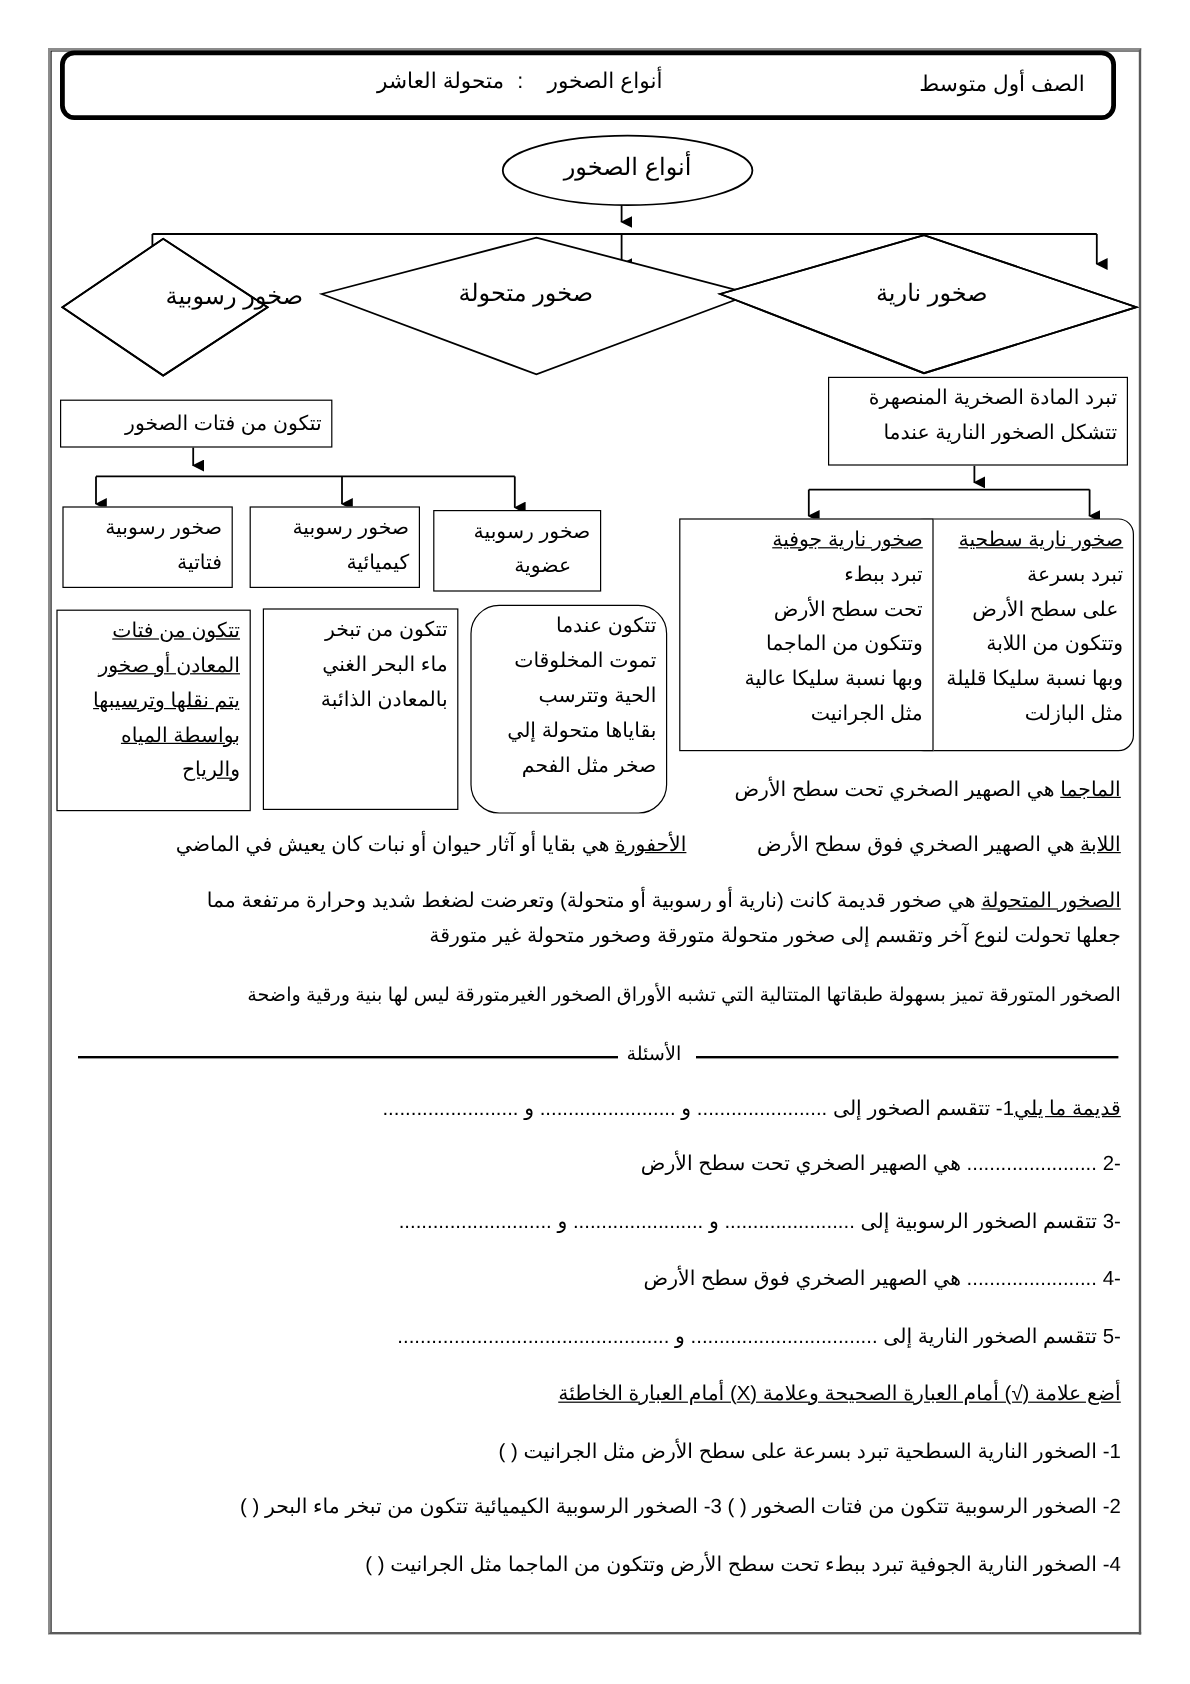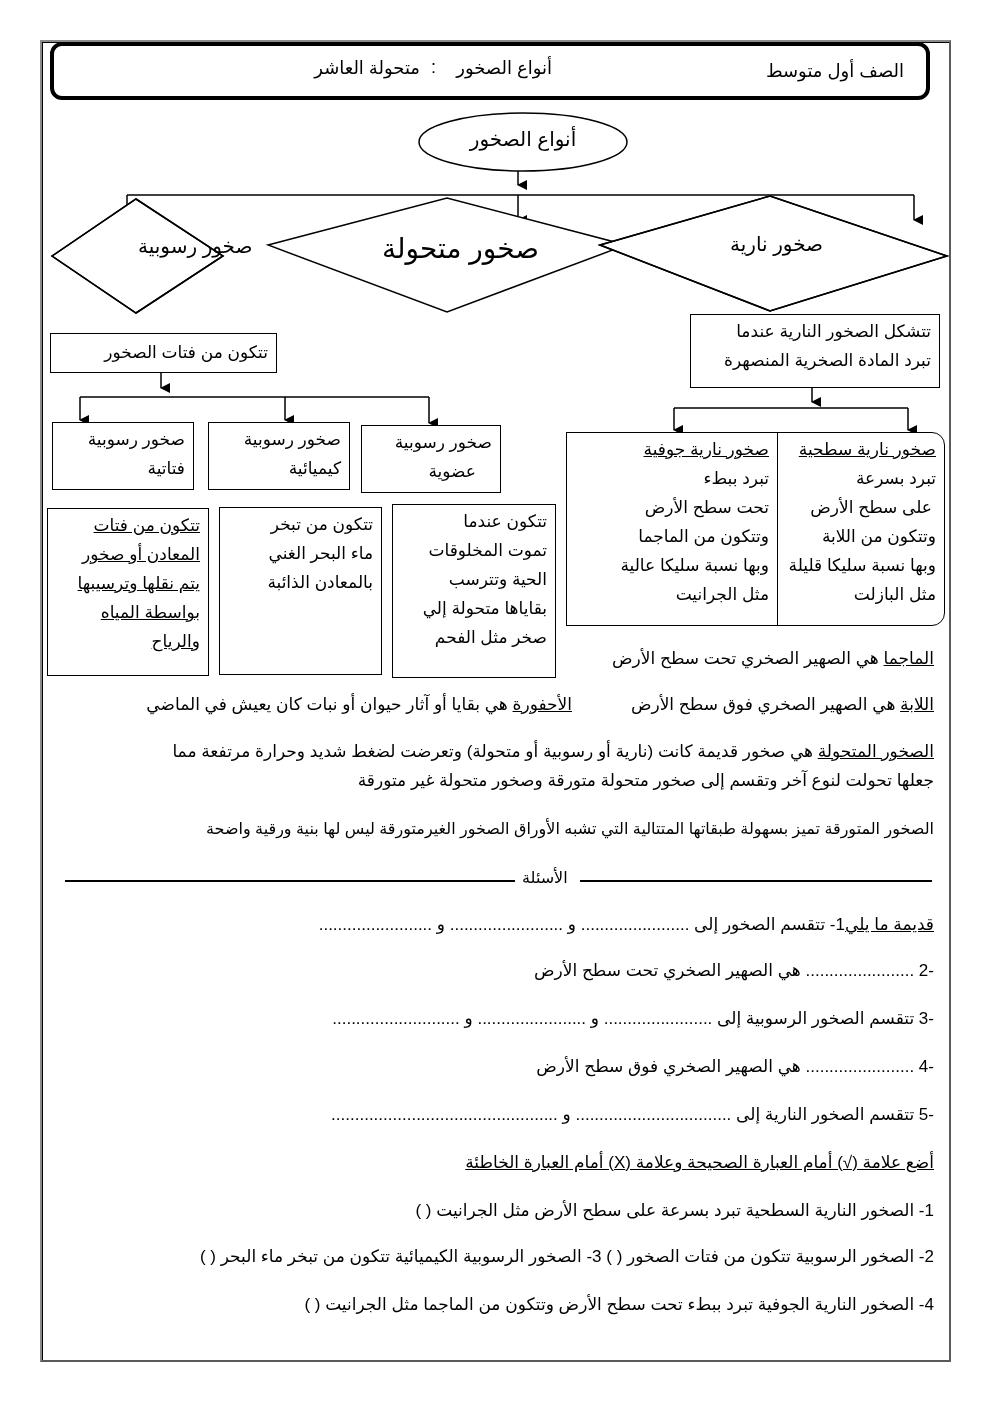--- a/index.html
+++ b/index.html
@@ -63,26 +63,26 @@
 
   <line x1="161" y1="372" x2="161" y2="388" stroke="#000" stroke-width="1.5" marker-end="url(#arr)"></line>
   <line x1="80" y1="397" x2="429" y2="397" stroke="#000" stroke-width="1.5"></line>
   <line x1="80" y1="397" x2="80" y2="420" stroke="#000" stroke-width="1.5" marker-end="url(#arr)"></line>
   <line x1="285" y1="397" x2="285" y2="420" stroke="#000" stroke-width="1.5" marker-end="url(#arr)"></line>
   <line x1="429" y1="397" x2="429" y2="423" stroke="#000" stroke-width="1.5" marker-end="url(#arr)"></line>
 </svg>
 
 <div class="abs" style="left:420px; top:127px; width:206px; text-align:center; font-size:20px; direction:rtl;">أنواع الصخور</div>
 <div class="abs" style="left:730px; top:232px; font-size:20px;">صخور  نارية</div>
-<div class="abs" style="left:382px; top:232px; font-size:28px;">صخور متحولة</div>
+<div class="abs" style="left:382px; top:232px; font-size:20px;">صخور متحولة</div>
 <div class="abs" style="left:138px; top:234px; font-size:20px;">صخور رسوبية</div>
 
 <div class="box" style="left:690px; top:314px; width:250px; height:74px;">
+  <span class="line">تبرد المادة الصخرية المنصهرة</span>
   <span class="line">تتشكل الصخور النارية عندما</span>
-  <span class="line">تبرد المادة الصخرية المنصهرة</span>
 </div>
 
 <div class="box" style="left:757px; top:432px; width:188px; height:194px;border-radius:13px;">
   <span class="heading">صخور نارية سطحية</span>
   <span class="line">تبرد بسرعة</span>
   <span class="line" style="padding-right:4px;">على سطح الأرض</span>
   <span class="line">وتتكون من اللابة</span>
   <span class="line">وبها نسبة سليكا قليلة</span>
   <span class="line">مثل البازلت</span>
 </div>
@@ -105,21 +105,21 @@
 </div>
 <div class="box" style="left:208px; top:422px; width:142px; height:68px;">
   <span class="line">صخور رسوبية</span>
   <span class="line">كيميائية</span>
 </div>
 <div class="box" style="left:52px; top:422px; width:142px; height:68px;">
   <span class="line">صخور رسوبية</span>
   <span class="line">فتاتية</span>
 </div>
 
-<div class="box" style="left:392px; top:504px; width:164px; height:174px;">
+<div class="box" style="left:392px; top:504px; width:164px; height:174px;border-radius:24px;">
   <span class="line">تتكون عندما</span>
   <span class="line">تموت المخلوقات</span>
   <span class="line">الحية وتترسب</span>
   <span class="line">بقاياها متحولة إلي</span>
   <span class="line">صخر مثل الفحم</span>
 </div>
 <div class="box" style="left:219px; top:507px; width:163px; height:168px;">
   <span class="line">تتكون من تبخر</span>
   <span class="line">ماء البحر الغني</span>
   <span class="line">بالمعادن الذائبة</span>

